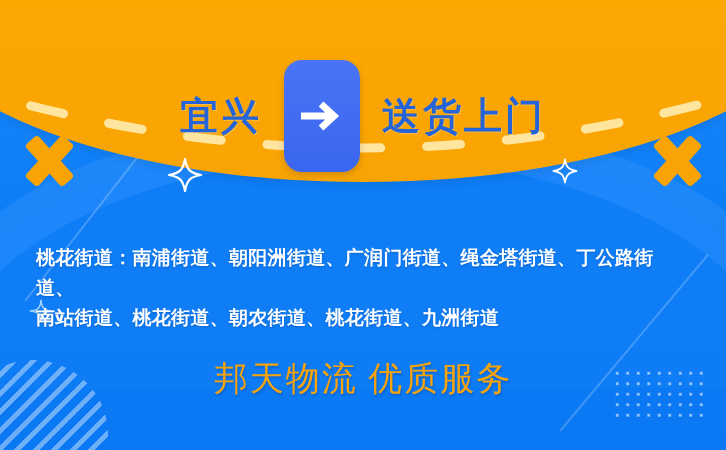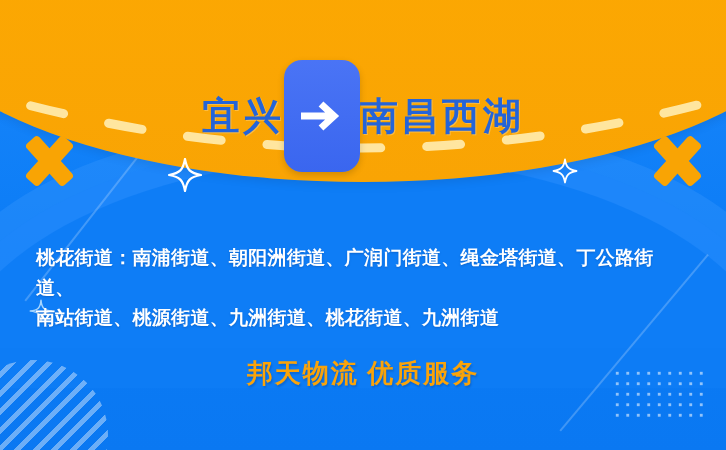--- a/index.html
+++ b/index.html
@@ -133,20 +133,21 @@
   
   .route-row {
     position: absolute;
     left: 0;
     top: 56px;
     width: 100%;
     height: 120px;
     display: flex;
     align-items: center;
     justify-content: center;
+    gap: 22px;
   }
   .city {
     color: #2464d8;
     font-size: 38px;
     font-weight: bold;
     letter-spacing: 3px;
     line-height: 1;
     text-shadow: 1px 1px 0 rgba(255,255,255,.25);
     white-space: nowrap;
   }
@@ -180,22 +181,22 @@
   }
 
   
   .slogan {
     position: absolute;
     left: 0;
     top: 358px;
     width: 100%;
     text-align: center;
     color: #f9a30a;
-    font-size: 26px;
-    font-weight: bold;
+    font-size: 34px;
+    font-weight: normal;
     letter-spacing: 2px;
     line-height: 1.25;
     text-shadow: 1px 2px 2px rgba(0,40,110,.25);
   }
 </style>
 </head>
 <body>
 
 <div id="banner">
 
@@ -245,23 +246,23 @@
 
   <div class="route-row">
     <div class="city">宜兴</div>
 
     <div class="arrow-box">
       <svg width="46" height="34" viewBox="0 0 46 34" aria-hidden="true">
         <path d="M2 17 H33 M22 5 L35 17 L22 29" fill="none" stroke="#ffffff" stroke-width="7" stroke-linecap="butt" stroke-linejoin="miter"></path>
       </svg>
     </div>
 
-    <div class="city">南昌西湖</div>
+    <div class="city">送货上门</div>
   </div>
 
   <div class="streets">
     <div>桃花街道：南浦街道、朝阳洲街道、广润门街道、绳金塔街道、丁公路街道、</div>
-    <div>南站街道、桃源街道、九洲街道、桃花街道、九洲街道</div>
+    <div>南站街道、桃花街道、朝农街道、桃花街道、九洲街道</div>
   </div>
 
   <div class="slogan">邦天物流 优质服务</div>
 
 </div>
 
 </body></html>

